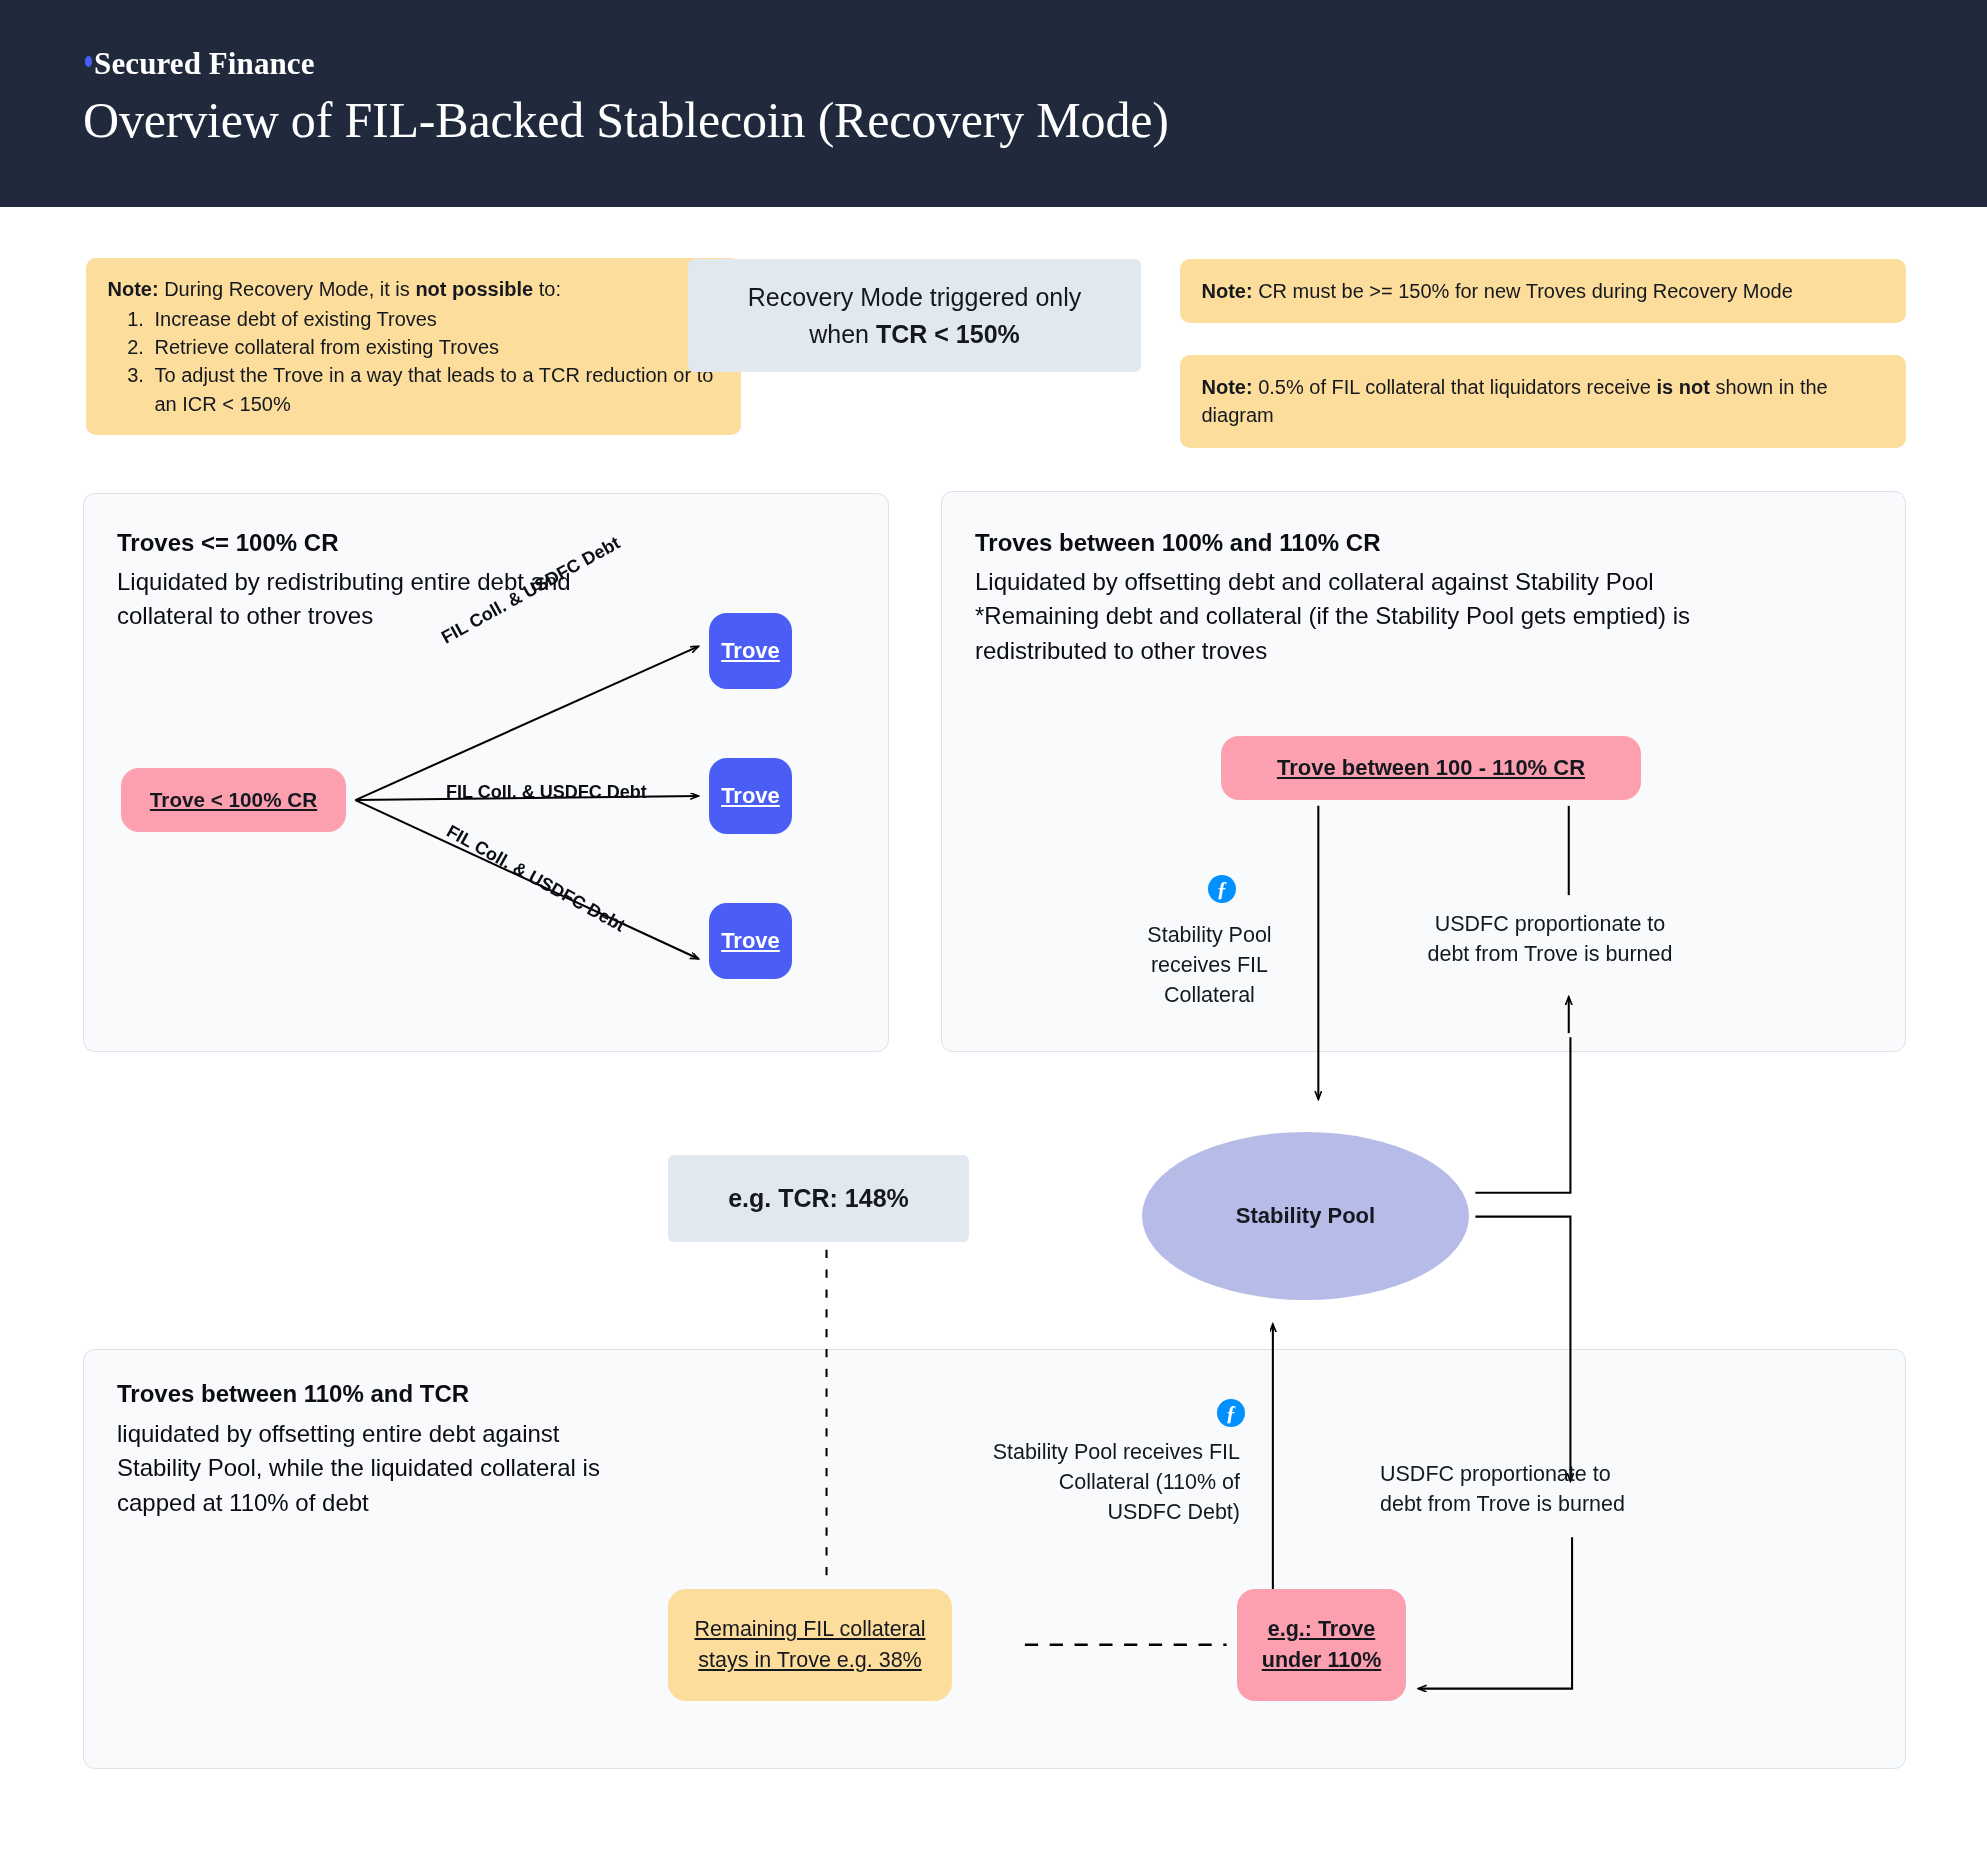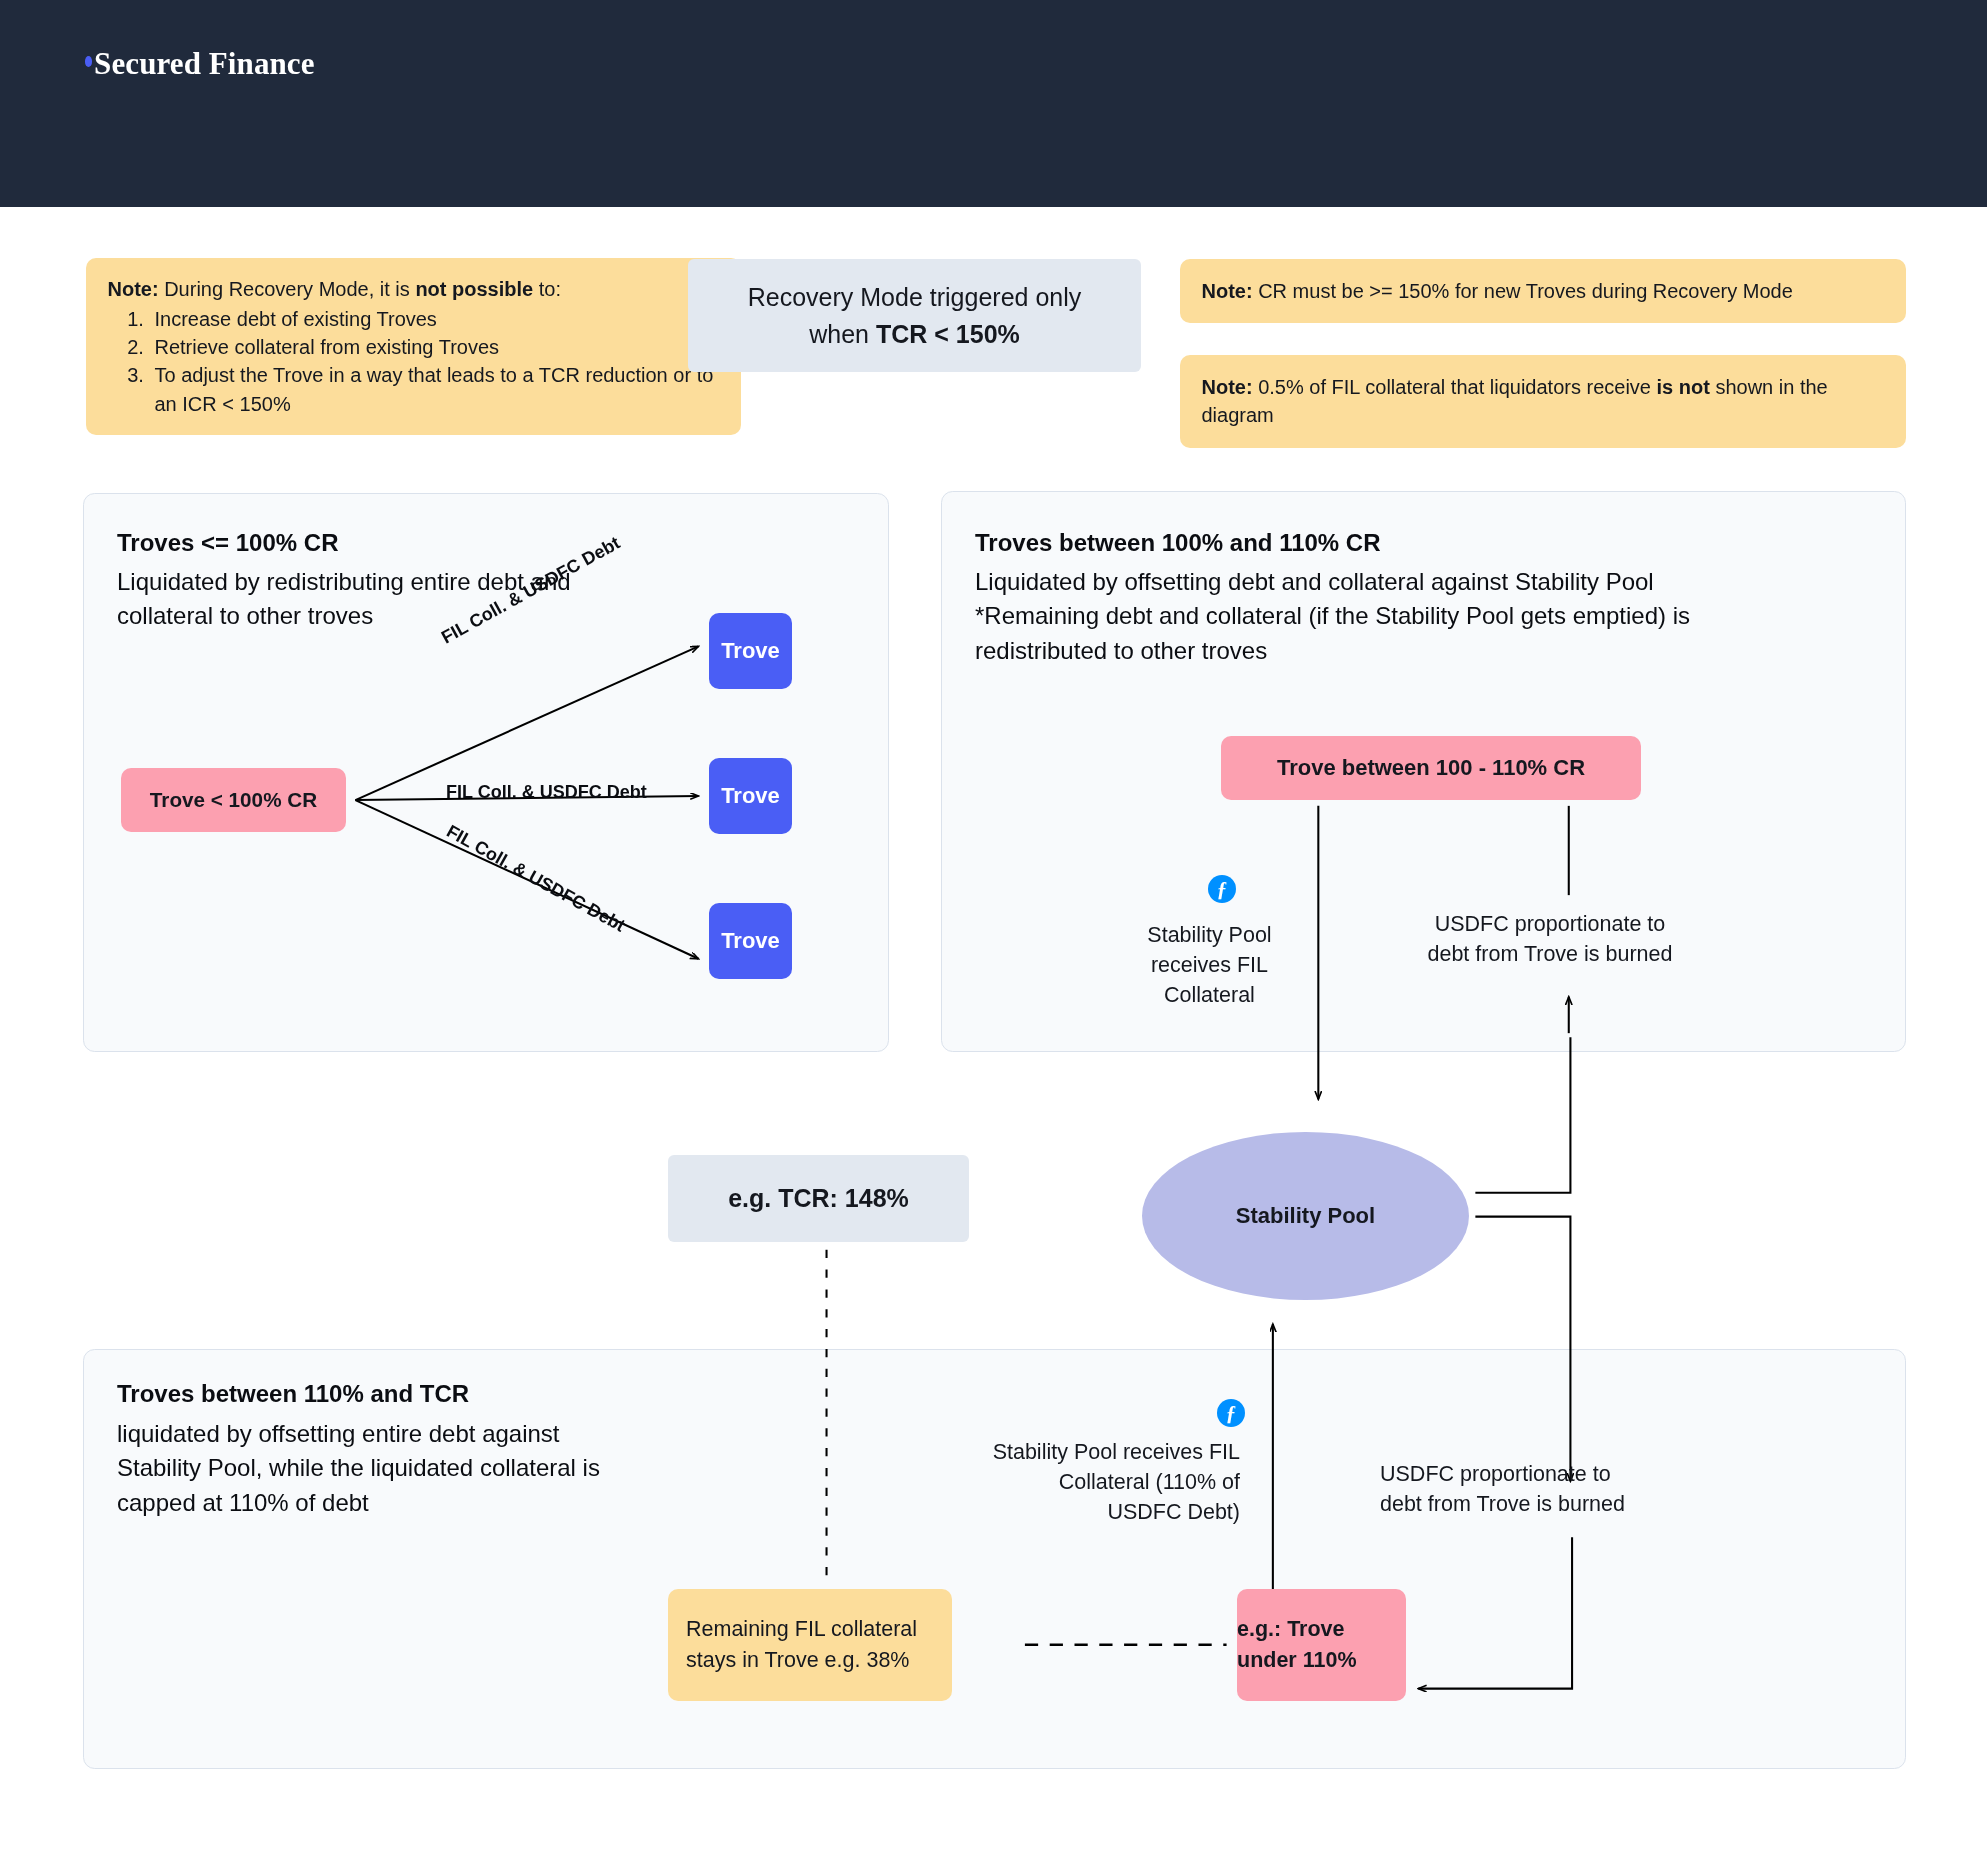--- a/index.html
+++ b/index.html
@@ -93,24 +93,26 @@
   #head-a { left: 117px;  top: 529px; }
   #sub-a  { left: 117px;  top: 565px; width: 496px; }
   #head-b { left: 975px; top: 529px; }
   #sub-b  { left: 975px; top: 565px; width: 835px; }
   #head-c { left: 117px;  top: 1380px; }
   #sub-c  { left: 117px;  top: 1417px; width: 496px; }
 
   
   .node {
     position: absolute;
-    border-radius: 10px;
-    display: flex; align-items: center; justify-content: center;
+    border-radius: 18px;
+    display: flex; align-items: center; justify-content: center;
+    text-align: center;
     font-weight: 700;
     line-height: 1.25;
+    text-decoration: underline;
   }
   .node-pink { background: #fca0b0; color: #15181f; }
   .node-blue { background: #4a5ef5; color: #ffffff; }
   .node-amber { background: #fcdd9b; color: #15181f; font-weight: 400; }
 
   #trove-lt-100 { left: 121px; top: 768px; width: 225px; height: 64px; font-size: 20.7px; }
   #trove-1 { left: 709px; top: 613px; width: 83px; height: 76px; font-size: 22px; }
   #trove-2 { left: 709px; top: 758px; width: 83px; height: 76px; font-size: 22px; }
   #trove-3 { left: 709px; top: 903px; width: 83px; height: 76px; font-size: 22px; }
 
@@ -173,20 +175,21 @@
   
   #wires { position: absolute; left: 0; top: 0; width: 1987px; height: 1863px; pointer-events: none; }
 </style>
 </head>
 <body>
 
 <div class="header">
   <div class="brand">
     <span class="brand-dot"></span><span>Secured Finance</span>
   </div>
+  <div class="page-title">Overview of FIL-Backed Stablecoin (Recovery Mode)</div>
 </div>
 
 <div class="note" id="note-left">
   <div>
     <b>Note:</b><span> During Recovery Mode, it is </span><b>not possible</b><span> to:</span>
   </div>
   <ol>
     <li>Increase debt of existing Troves</li>
     <li>Retrieve collateral from existing Troves</li>
     <li>To adjust the Trove in a way that leads to a TCR reduction or to an ICR &lt; 150%</li>

